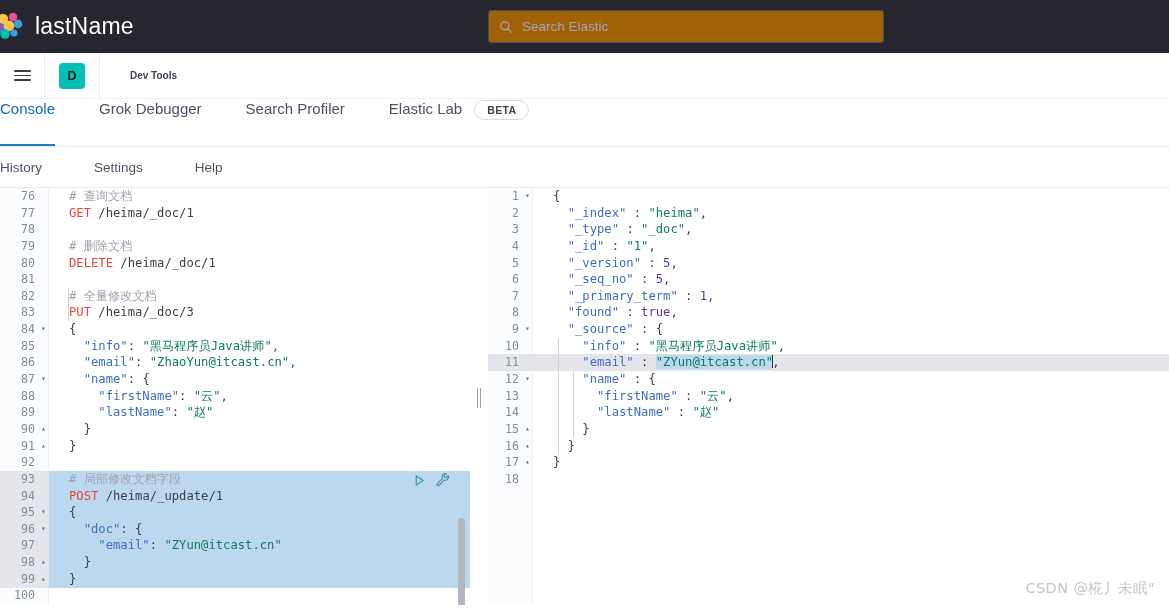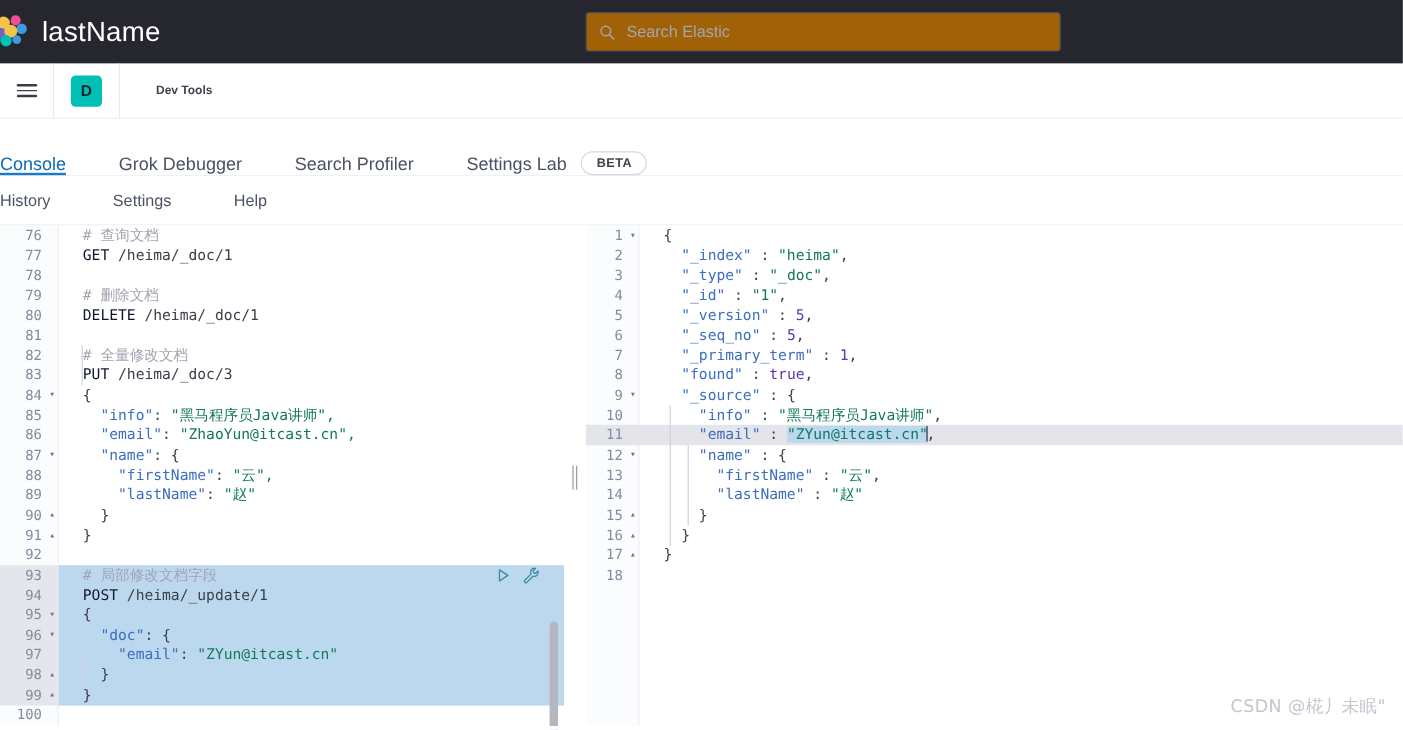--- a/index.html
+++ b/index.html
@@ -91,21 +91,21 @@
     position: absolute; left: 0; top: 99px;
     width: 1169px; height: 48px;
     background: #ffffff;
     display: flex; align-items: flex-end;
     border-bottom: 1px solid #eceef2;
     padding-left: 0px;
   }
   .tab {
     position: relative;
     height: 46px;
-    display: flex; align-items: flex-end;
+    display: flex; align-items: flex-start;
     padding: 0 22px;
     font-size: 15px;
     color: #4c5265;
     cursor: pointer;
     white-space: nowrap;
   }
   .tab:first-child { padding-left: 0; padding-right: 22px; margin-left: 0; }
   .tab.active { color: #0b6ab4; }
   .tab.active::after {
     content: "";
@@ -198,21 +198,21 @@
   
   .gutter-bg {
     position: absolute; top: 0; bottom: 0; left: 0;
     background: #fbfcfd;
     border-right: 1px solid #f0f1f4;
   }
   #left-gutter-bg  { width: 49px; }
   #right-gutter-bg { width: 45px; }
 
   
-  .kw    { color: #0f172a; }
+  .kw    { color: #ef4444; }
   .url   { color: #3b3f4a; }
   .cmt   { color: #a0a4b0; }
   .key   { color: #3d6fbe; }
   .str   { color: #137a5b; }
   .num   { color: #5e35b1; }
   .bool  { color: #5e35b1; }
   .punct { color: #3b3f4a; }
 
   
   .sel-block {
@@ -352,21 +352,21 @@
   <div class="tab active">
     <span>Console</span>
   </div>
   <div class="tab">
     <span>Grok Debugger</span>
   </div>
   <div class="tab">
     <span>Search Profiler</span>
   </div>
   <div class="tab">
-    <span>Settings Lab</span>
+    <span>Elastic Lab</span>
     <span class="beta-badge">BETA</span>
   </div>
 </div>
 
 <div id="sub-bar">
   <span class="sub-item">History</span>
   <span class="sub-item">Settings</span>
   <span class="sub-item">Help</span>
 </div>
 

